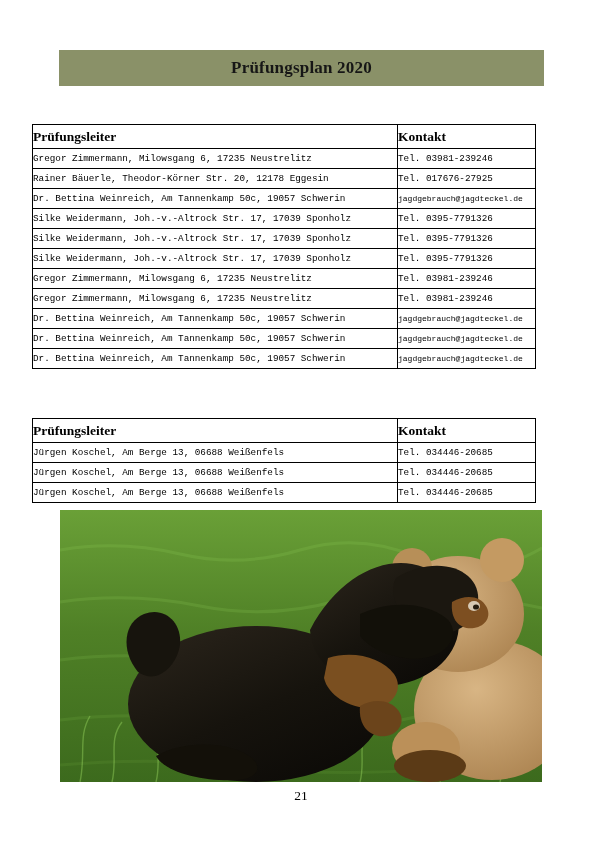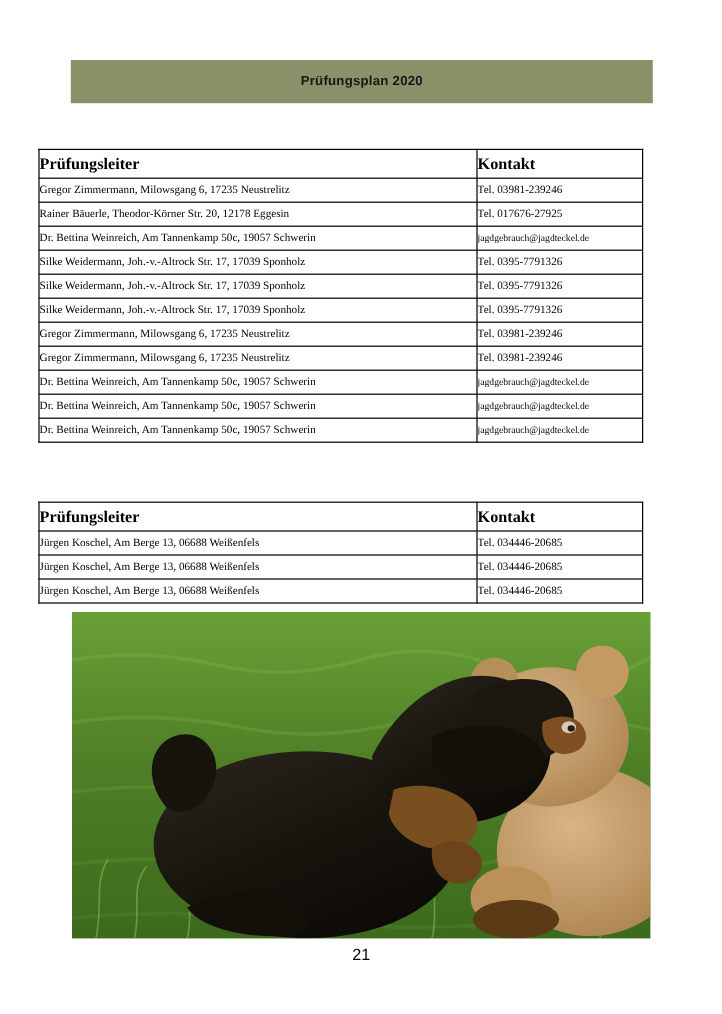--- a/index.html
+++ b/index.html
@@ -26,23 +26,23 @@
     left: 59px;
     top: 50px;
     width: 485px;
     height: 36px;
     background: #8a9168;
     display: flex;
     align-items: center;
     justify-content: center;
   }
   .title-banner .title-text {
-    font-family: Liberation Sans, sans-serif;
+    font-family: Liberation Serif, serif;
     font-weight: bold;
-    font-size: 11px;
+    font-size: 17px;
     color: #161616;
     letter-spacing: 0.2px;
   }
 
   
   table.plan-table {
     position: absolute;
     border-collapse: collapse;
     table-layout: fixed;
     background: #ffffff;
@@ -60,21 +60,21 @@
     height: 23px;
     text-align: left;
     font-family: "Liberation Serif", serif;
     font-weight: bold;
     font-size: 13.5px;
     color: #000000;
     padding-left: 6px;
   }
   td.cell {
     height: 19px;
-    font-family: Liberation Serif, serif;
+    font-family: Liberation Mono, monospace;
     font-size: 9.3px;
     color: #000000;
     padding-left: 6px;
     white-space: nowrap;
     overflow: hidden;
     margin-top: 35px;
   }
   td.cell.email {
     font-size: 8px;
   }
@@ -94,21 +94,21 @@
   }
   .photo svg { display: block; }
 
   
   .page-number {
     position: absolute;
     left: 0;
     top: 788px;
     width: 602px;
     text-align: center;
-    font-family: Liberation Sans, sans-serif;
+    font-family: Liberation Serif, serif;
     font-size: 13.5px;
     color: #000000;
   }
 </style>
 </head>
 <body>
 
 <div class="page">
 
   <div class="title-banner">

